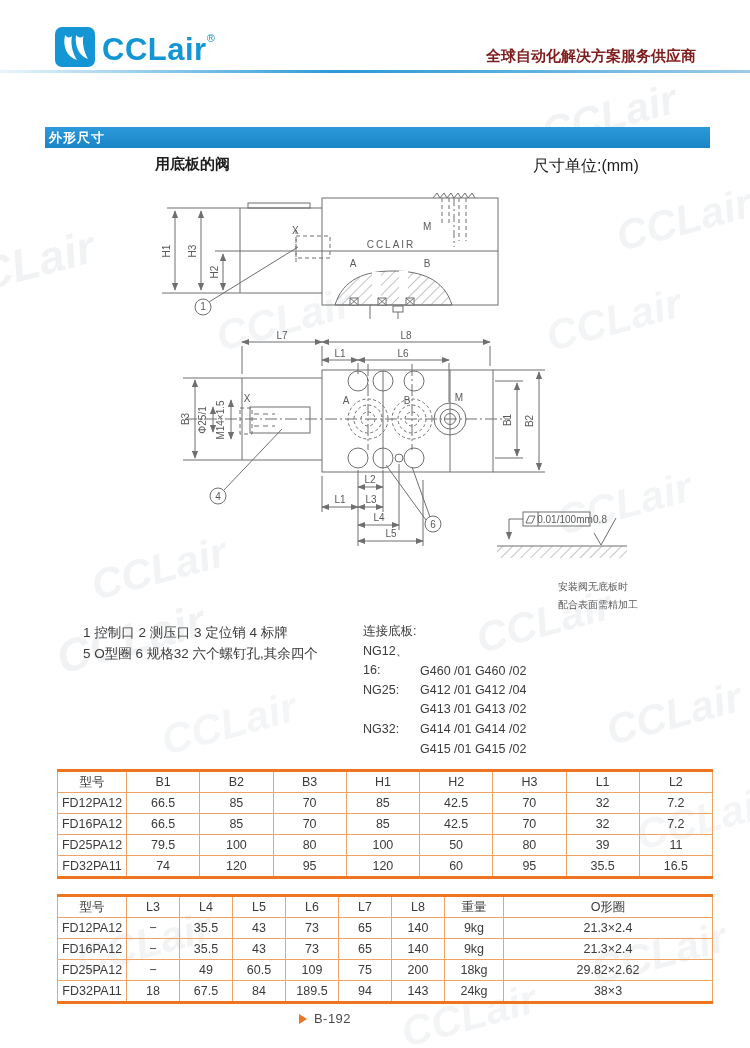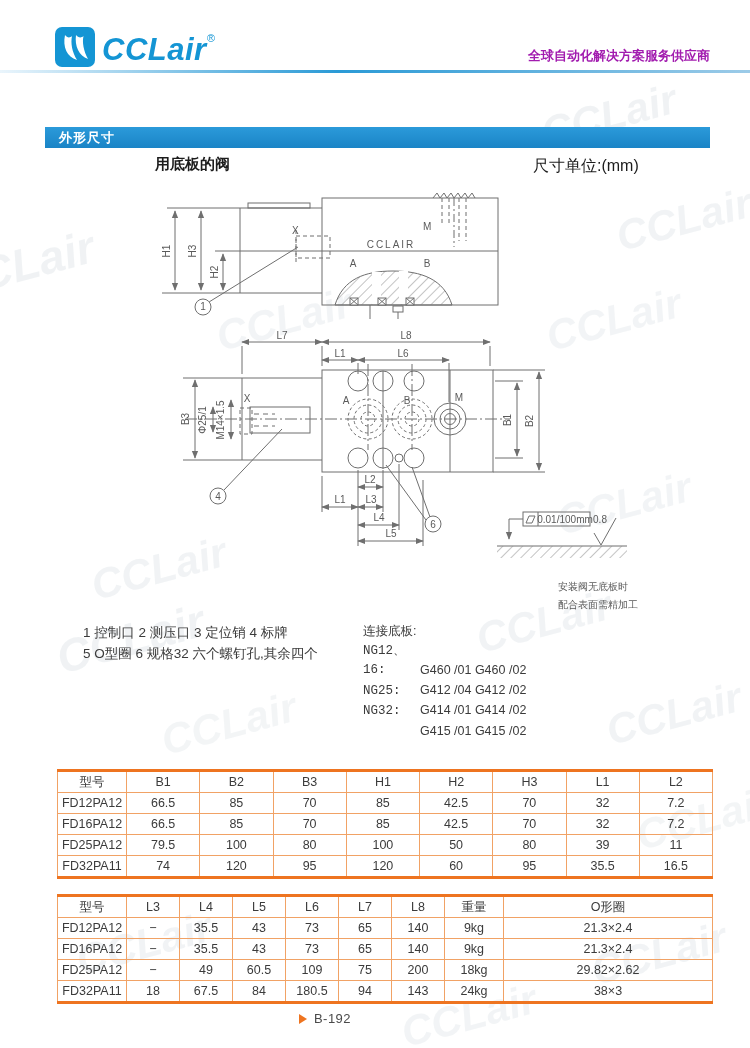--- a/index.html
+++ b/index.html
@@ -1,45 +1,45 @@
 <!DOCTYPE html>
 <html><head>
 <meta charset="utf-8">
 <style>
   html,body { margin:0; padding:0; background:#ffffff; }
   .page { position:relative; width:750px; height:1048px; background:#ffffff; overflow:hidden;
           font-family:"Liberation Sans", sans-serif; color:#3b3b3b; }
 
   
-  .logo { position:absolute; left:55px; top:27px; display:flex; align-items:flex-end;font-style:italic; }
+  .logo { position:absolute; left:55px; top:27px; display:flex; align-items:flex-end; }
   .logo-badge { width:40px; height:40px; background:#1495d4; border-radius:7px; }
   .brand-name { font-size:31px; font-weight:bold; color:#1495d4; letter-spacing:0.5px;
                 line-height:34px; margin-left:7px; }
   .reg-mark { font-size:11px; color:#1495d4; vertical-align:18px; }
-  .slogan { position:absolute; right:40px; top:47px; font-size:13px; font-weight:bold; color:#a21caf; }
+  .slogan { position:absolute; right:54px; top:47px; font-size:15px; font-weight:bold; color:#7f1d1d; }
   .header-rule { position:absolute; left:0; top:70px; width:750px; height:3px;
                  background:linear-gradient(to right,#eaf5fc,#2a9ad6 45%,#9ccbe8); }
 
   
   .section-bar { position:absolute; left:45px; top:127px; width:665px; height:21px;
                  background:linear-gradient(to bottom,#2b9ada,#1a84c6); color:#ffffff;
-                 font-size:13px; font-weight:bold; line-height:21px; padding-left:14px;
+                 font-size:13px; font-weight:bold; line-height:21px; padding-left:4px;
                  box-sizing:border-box; letter-spacing:1px; }
   .drawing-title { position:absolute; left:155px; top:155px; font-size:15px; font-weight:bold; color:#1c1c1c; }
   .unit-note { position:absolute; left:533px; top:156px; font-size:16px; color:#1c1c1c; }
 
   
   .d1 { position:absolute; left:55px; top:185px; width:660px; height:150px; }
   .d2 { position:absolute; left:55px; top:330px; width:660px; height:290px; }
   svg text { font-family:"Liberation Sans", sans-serif; fill:#5a5a5a; font-size:10px; stroke:none; }
 
   
   .legend { position:absolute; left:83px; top:622px; font-size:13.5px; color:#3b3b3b; line-height:21px; }
   .subplates { position:absolute; left:363px; top:622px; font-size:12.5px; color:#3b3b3b; line-height:19.6px; }
-  .sp-row .sp-label { display:inline-block; width:57px;font-family:Liberation Mono, monospace; }
+  .sp-row .sp-label { display:inline-block; width:57px; }
 
   
   .dim-table { position:absolute; left:57px; width:656px; border-collapse:collapse; table-layout:fixed;
                font-size:12.5px; color:#3b3b3b;
                border-top:3px solid #ee7420; border-bottom:3px solid #ee7420; }
   .dim-table th, .dim-table td { border:1px solid #f1a265; text-align:center; font-weight:400;
                                  height:20px; padding:0; line-height:20px; overflow:hidden; }
   #t1 { top:769px; }
   #t2 { top:894px; }
   #t1 th:first-child { width:68px; }
@@ -271,21 +271,22 @@
     <text x="503" y="278" font-size="12.5" fill="#4a4a4a">配合表面需精加工</text>
   </svg>
 
   <div class="legend">
     <div>1 控制口  2 测压口  3 定位销  4 标牌</div>
     <div>5 O型圈  6 规格32 六个螺钉孔,其余四个</div>
   </div>
   <div class="subplates">
     <div class="sp-title">连接底板:</div>
     <div class="sp-row"><span class="sp-label">NG12、16:</span><span class="sp-value">G460 /01 G460 /02</span></div>
-    <div class="sp-row"><span class="sp-label">NG25:</span><span class="sp-value">G412 /04 G412 /02</span></div>
+    <div class="sp-row"><span class="sp-label">NG25:</span><span class="sp-value">G412 /01 G412 /04</span></div>
+    <div class="sp-row"><span class="sp-label"></span><span class="sp-value">G413 /01 G413 /02</span></div>
     <div class="sp-row"><span class="sp-label">NG32:</span><span class="sp-value">G414 /01 G414 /02</span></div>
     <div class="sp-row"><span class="sp-label"></span><span class="sp-value">G415 /01 G415 /02</span></div>
   </div>
 
   <table id="t1" class="dim-table">
     <thead>
         <tr>
           <th>型号</th>
           <th>B1</th>
           <th>B2</th>
@@ -390,21 +391,21 @@
           <td>75</td>
           <td>200</td>
           <td>18kg</td>
           <td>29.82×2.62</td>
         </tr>
         <tr>
           <td>FD32PA11</td>
           <td>18</td>
           <td>67.5</td>
           <td>84</td>
-          <td>180.5</td>
+          <td>189.5</td>
           <td>94</td>
           <td>143</td>
           <td>24kg</td>
           <td>38×3</td>
         </tr>
       </tbody>
   </table>
 
   <div class="footer">
     <span class="tri"></span>

